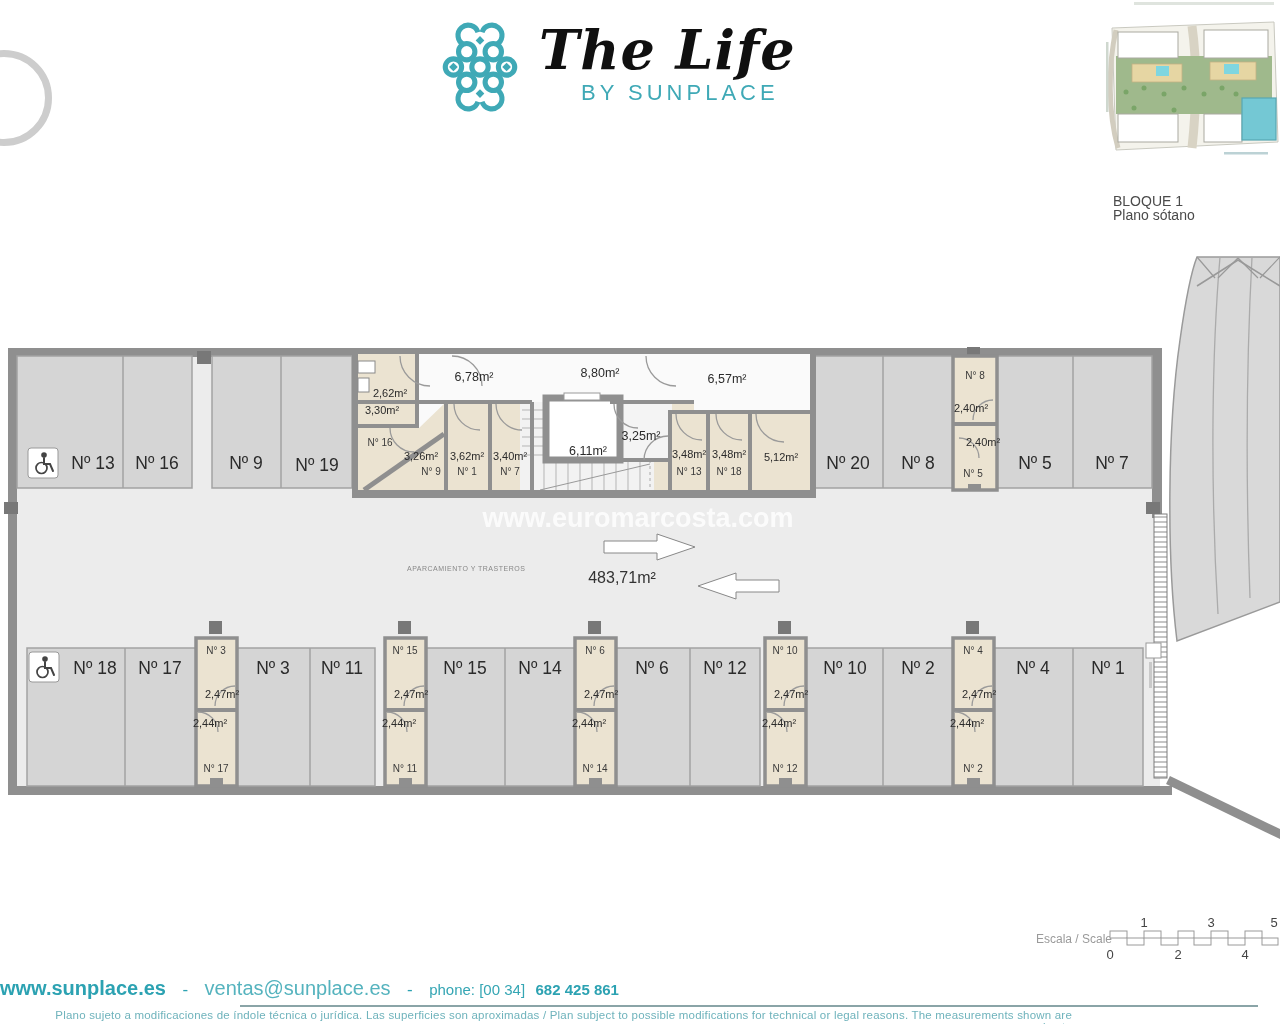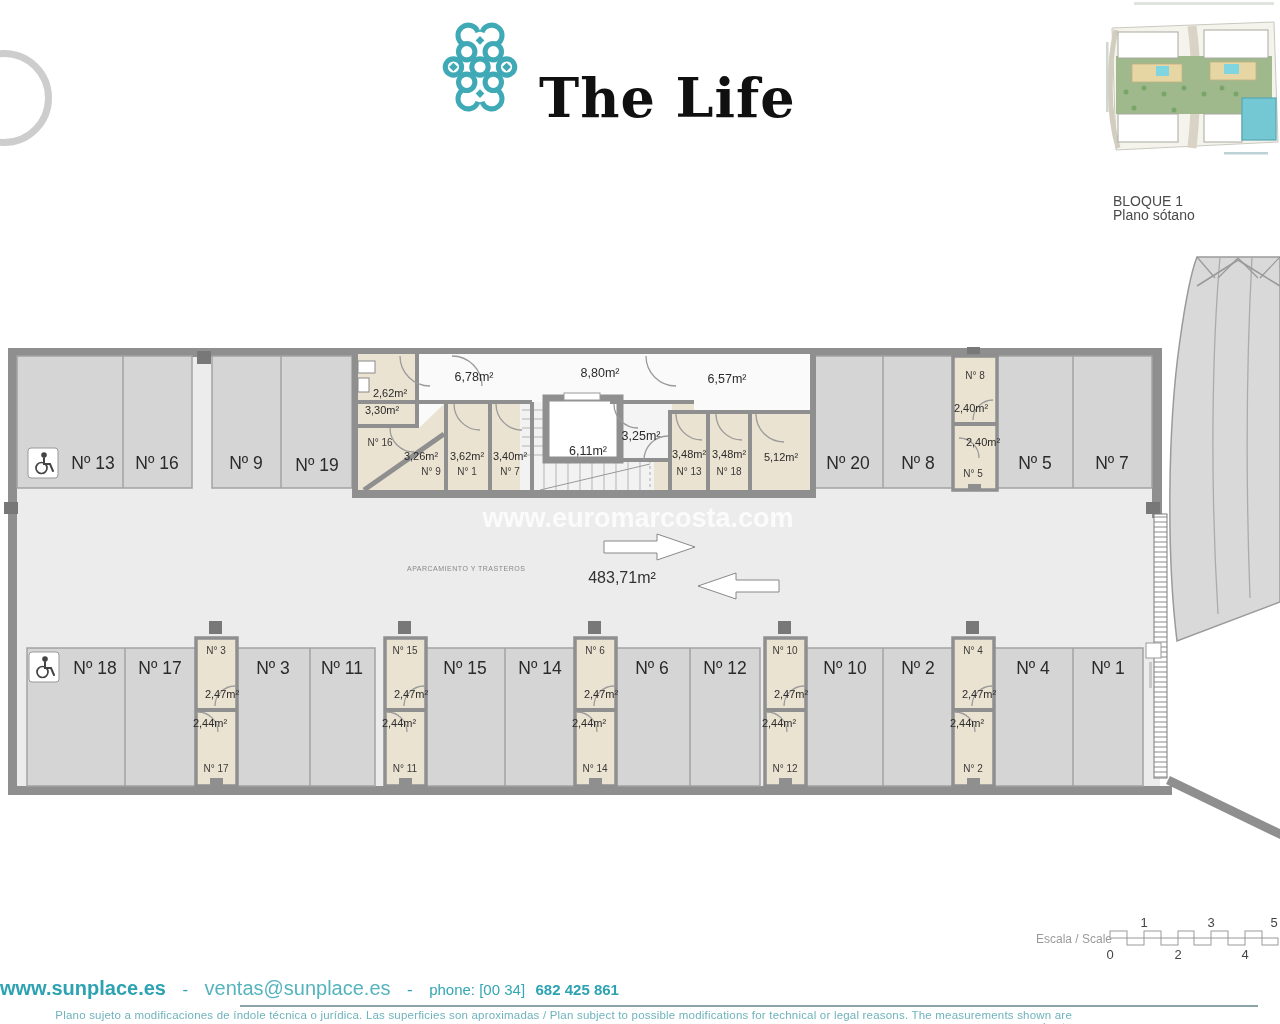--- a/index.html
+++ b/index.html
@@ -3,22 +3,22 @@
 <meta charset="utf-8">
 <style>
   html,body{margin:0;padding:0;background:#fff;}
   .page{position:relative;width:1280px;height:1024px;background:#fff;overflow:hidden;
         font-family:"Liberation Sans",sans-serif;}
   
   .nav-circle{position:absolute;left:-44px;top:50px;width:82px;height:82px;
               border:7px solid #cdcdcd;border-radius:50%;}
   .logo{position:absolute;left:433px;top:20px;display:flex;align-items:flex-start;}
   .logo-text{margin-left:12px;}
-  .logo-title{font-family:"DejaVu Serif",serif;font-weight:600;
-              font-size:54px;line-height:60px;color:#101010;letter-spacing:1px;margin-top:48px;}
+  .logo-title{font-family:"DejaVu Serif",serif;font-style:italic;font-weight:600;
+              font-size:54px;line-height:60px;color:#101010;letter-spacing:1px;}
   .logo-sub{font-size:22px;color:#3FA9B6;letter-spacing:4px;margin-top:0px;margin-left:42px;}
   .site-thumb{position:absolute;left:1104px;top:2px;width:176px;height:160px;}
   .block-caption{position:absolute;left:1113px;top:194px;font-size:14px;color:#4a4a4a;line-height:14px;}
   
   .plan-svg{position:absolute;left:0;top:0;}
   .plan-svg text{font-family:"Liberation Sans",sans-serif;}
   .mid{text-anchor:middle;}
   .stall{fill:#d5d5d5;stroke:#a2a2a2;stroke-width:1.5;}
   .divider{stroke:#a2a2a2;stroke-width:1.5;}
   .stall-lbl{font-size:17.5px;fill:#2b2b2b;}
@@ -72,20 +72,21 @@
       </g>
       <g fill="#3FA9B6">
         <rect x="43" y="17" width="6" height="6" transform="rotate(45 46 20)"></rect>
         <rect x="43" y="69" width="6" height="6" transform="rotate(45 46 72)"></rect>
         <rect x="17" y="43" width="6" height="6" transform="rotate(45 20 46)"></rect>
         <rect x="69" y="43" width="6" height="6" transform="rotate(45 72 46)"></rect>
       </g>
     </svg>
     <div class="logo-text">
       <div class="logo-title">The Life</div>
+      <div class="logo-sub">BY SUNPLACE</div>
     </div>
   </div>
 
   <div class="site-thumb">
     <svg width="176" height="160" viewBox="0 0 176 160">
       <rect x="0" y="0" width="176" height="160" fill="#ffffff"></rect>
       <rect x="30" y="0" width="140" height="3" fill="#dfe4de"></rect>
       <path d="M8,26 L170,20 L174,140 L12,148 Z" fill="#f4f3ec" stroke="#c9c9c0" stroke-width="1"></path>
       <path d="M88,24 C93,60 93,100 88,146" stroke="#d8d3c4" stroke-width="9" fill="none"></path>
       <path d="M12,28 C4,62 4,112 14,146" stroke="#d2cdbf" stroke-width="5" fill="none"></path>

